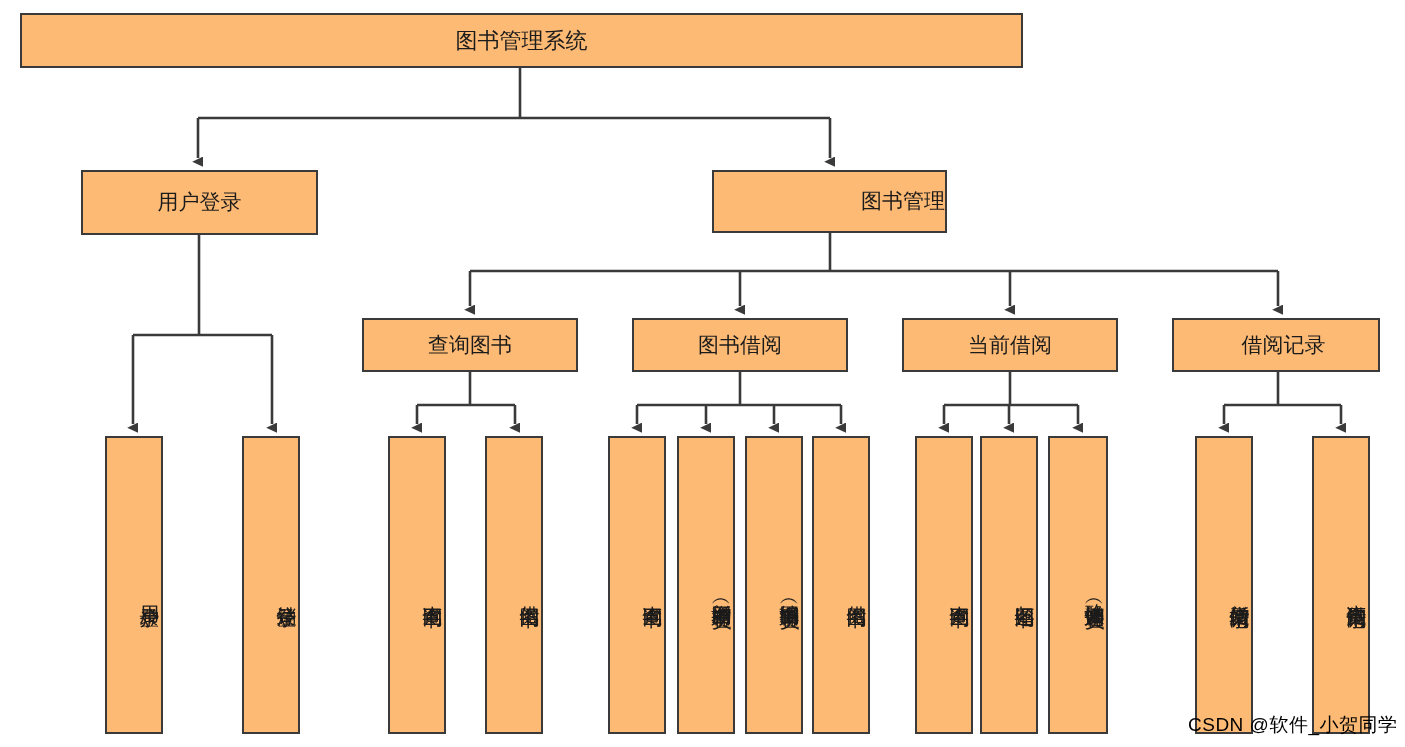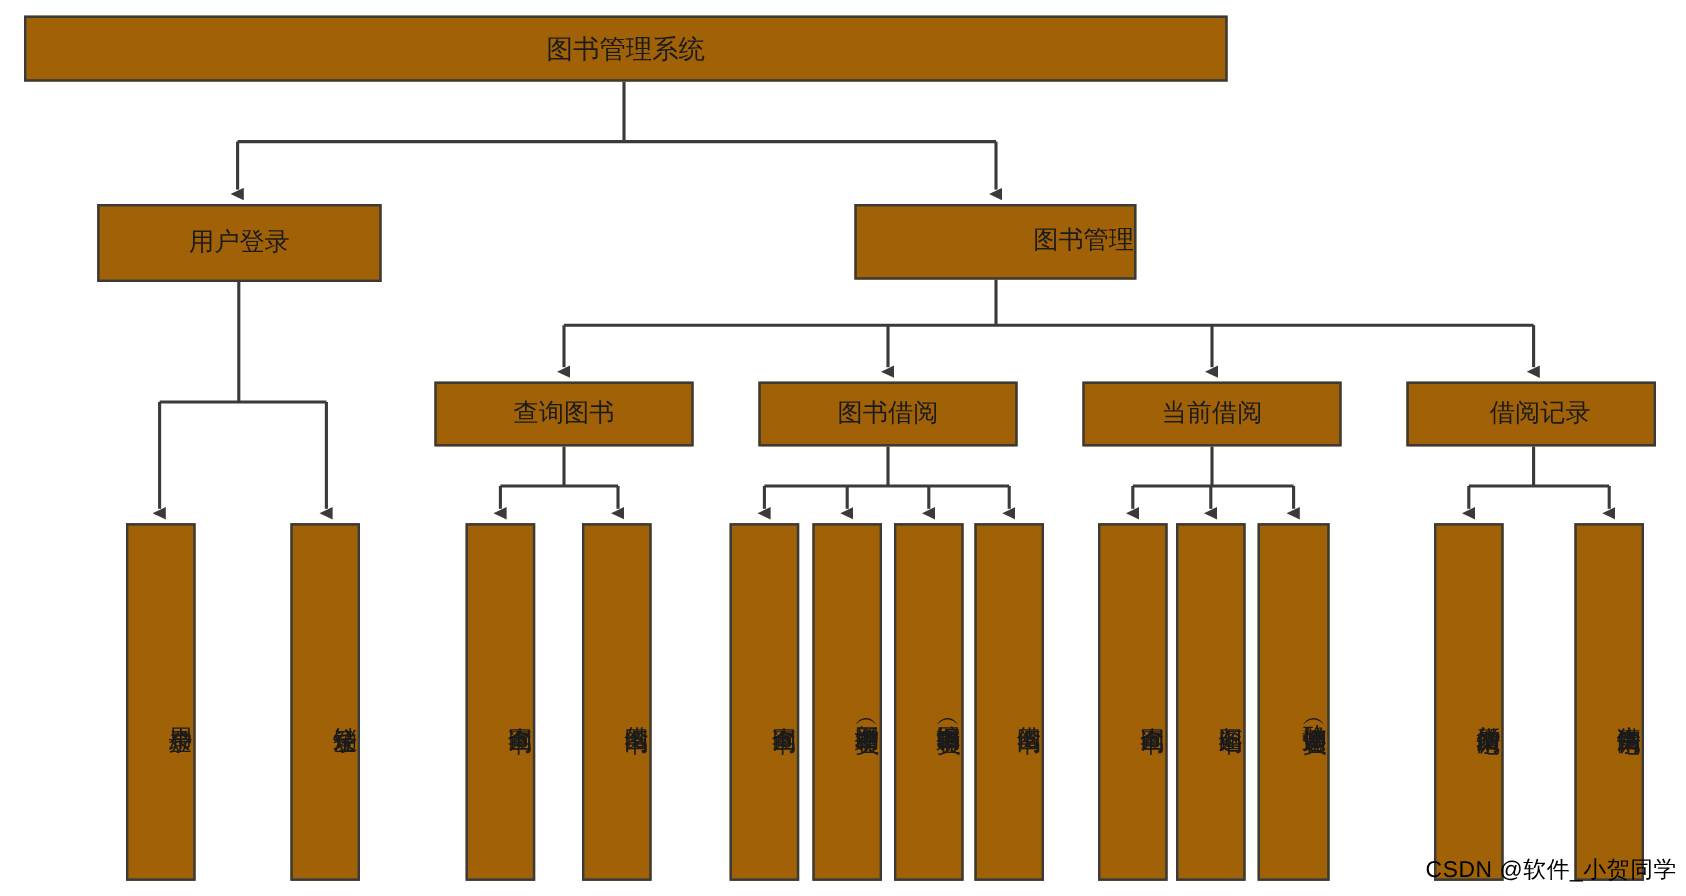--- a/index.html
+++ b/index.html
@@ -8,21 +8,21 @@
     background:#ffffff;
     font-family:"Liberation Sans","DejaVu Sans",sans-serif;
     overflow:hidden;
   }
   #stage{position:relative;width:1405px;height:747px;}
   svg#wires{position:absolute;left:0;top:0;width:1405px;height:747px;}
 
   .node{
     position:absolute;
     box-sizing:border-box;
-    background:#a16207;
+    background:#fdba74;
     border:2.5px solid #3a3a3a;
     display:flex;
     align-items:center;
     justify-content:center;
     color:#1b1b1b;
     line-height:1.18;
   }
   .node.horiz{font-size:21px;}
   .node.root{font-size:22px;}
   .node.leaf{

